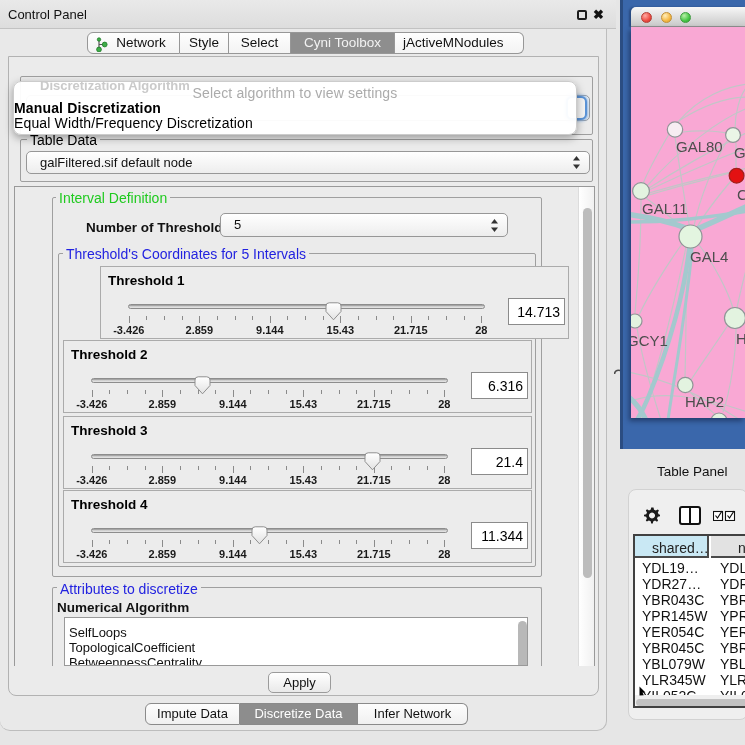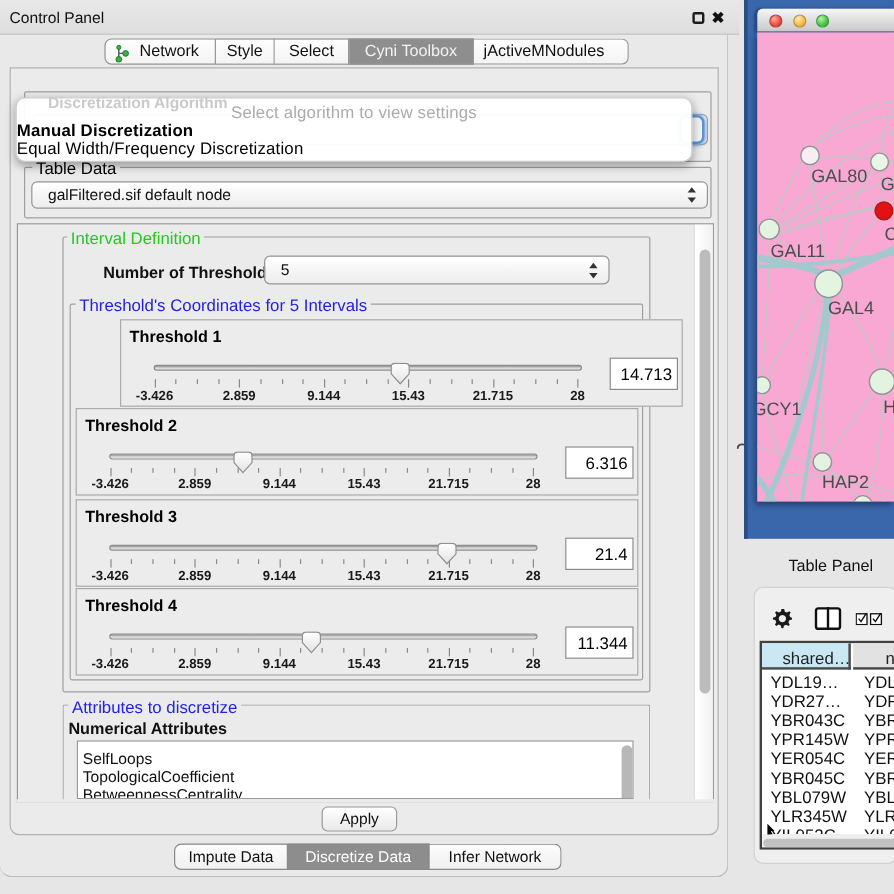--- a/index.html
+++ b/index.html
@@ -317,21 +317,21 @@
       <stop offset="0" stop-color="#ffffff"></stop>
           <stop offset="1" stop-color="#e2e2e2"></stop>
         </linearGradient>
       </defs>
     <path d="M1,4 Q1,0.8 4.2,0.8 L12.8,0.8 Q16,0.8 16,4 L16,9.5 L8.5,17.8 L1,9.5 Z" fill="url(#thg3)" stroke="#8f8f8f" stroke-width="1"></path>
   </svg>
 </div>
 
 <div class="grp abs" style="left:52px; top:587px; width:490px; height:81px; border-bottom:none;"></div>
 <div class="grplabel abs" style="left:57px; top:581px; color:#2222e0;">Attributes to discretize</div>
-<div class="abs bold" style="left:57px; top:600px; font-size:13.5px; color:#111;">Numerical Attributes</div>
+<div class="abs bold" style="left:57px; top:600px; font-size:13.5px; color:#111;">Numerical Algorithm</div>
 <div id="attrlist" class="abs">
   <div style="top:7px;">SelfLoops</div>
   <div style="top:22px;">TopologicalCoefficient</div>
   <div style="top:37px;">BetweennessCentrality</div>
   <div style="position:absolute; left:453px; top:3px; width:9px; height:60px; background:#b8b8b8; border-radius:5px;"></div>
 </div>
 <div class="abs" style="left:14px; top:666px; width:581px; height:3px; background:#ebebeb; z-index:6;"></div>
 
 <div id="apply" class="abs">Apply</div>
 

